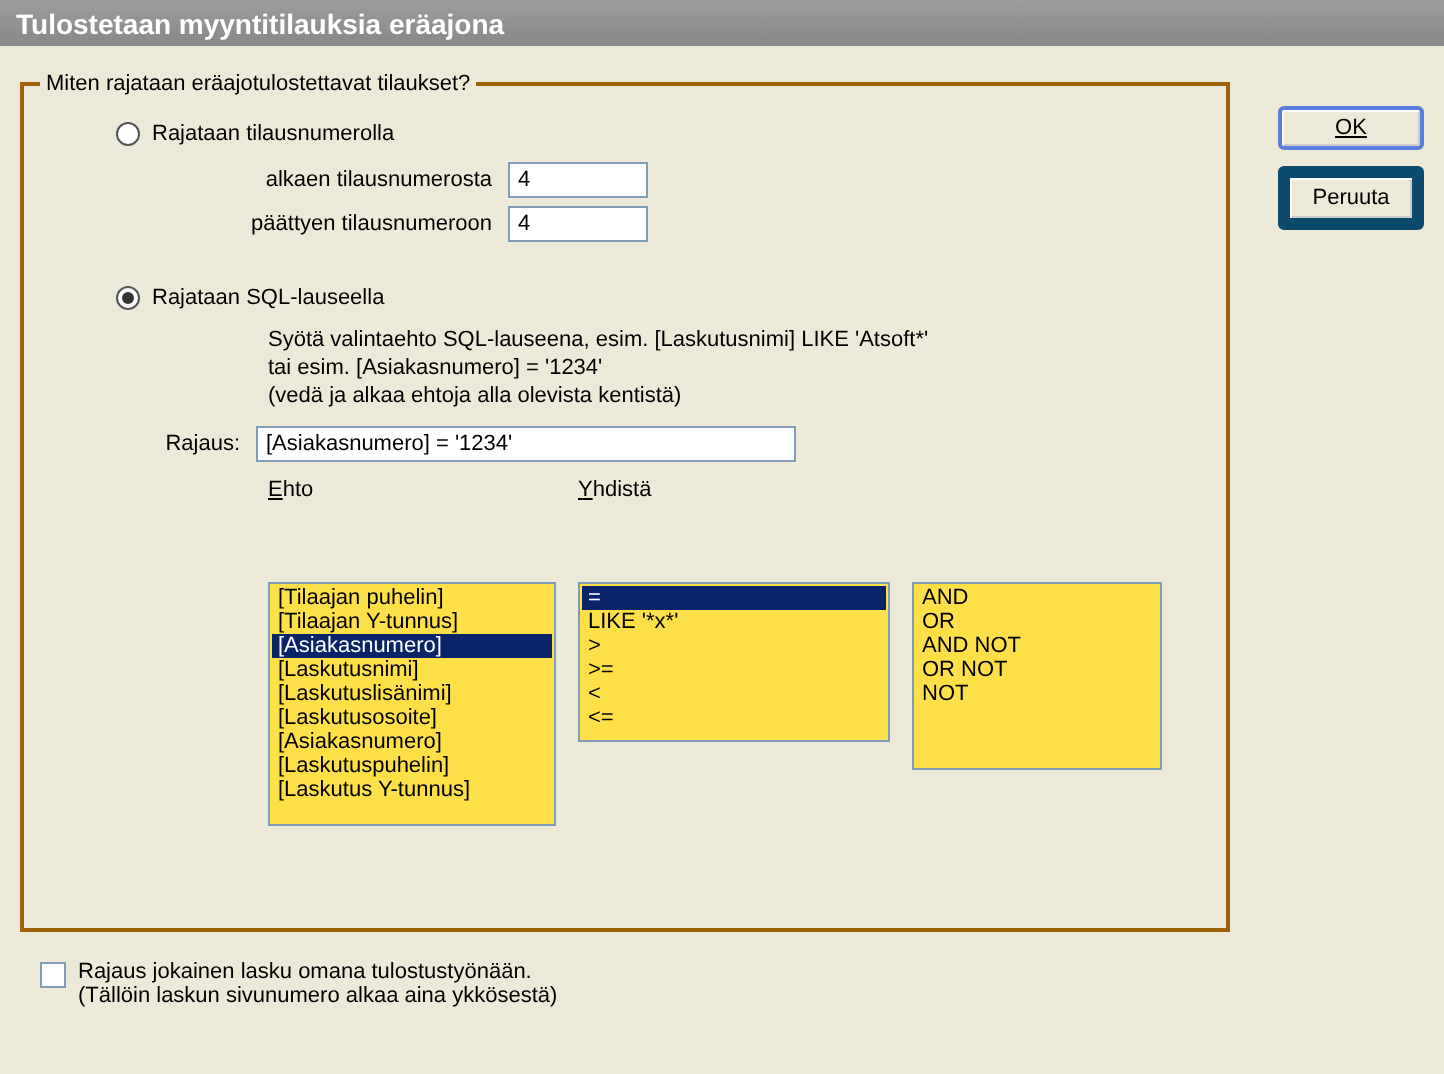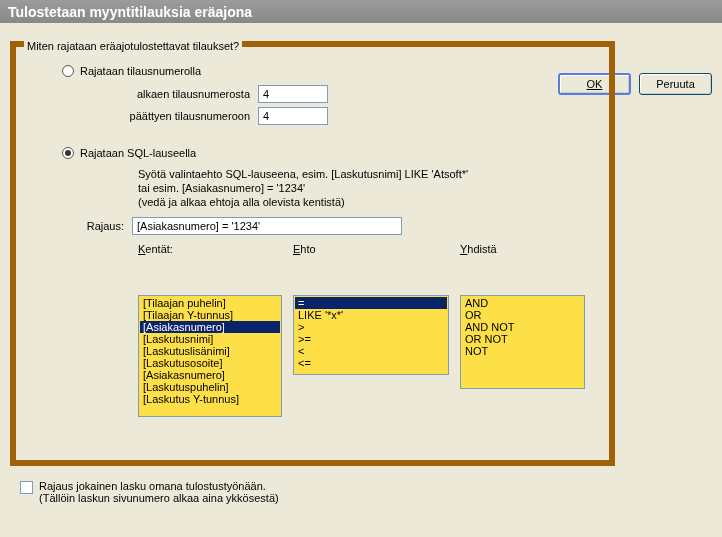--- a/index.html
+++ b/index.html
@@ -19,54 +19,54 @@
   padding: 4px 8px;
   font-size: 14px;
   font-weight: bold;
   height: 23px;
 }
 .content {
   padding: 10px;
   position: relative;
 }
 .fieldset {
-  border: 6px solid #a16207;
+  border: 2px solid #a16207;
   padding: 10px 12px 18px;
   position: relative;
   margin-top: 8px;
   width: 605px;
   height: 425px;
 }
 .legend {
   position: absolute;
   top: -7px;
   left: 8px;
   background: #ece9d8;
   padding: 0 3px;
   font-size: 11px;
 }
 .btn {
   background: #ece9d8;
-  border: 1px solid #0c4a6e;
+  border: 6px solid #0c4a6e;
   border-radius: 3px;
   box-shadow: inset 1px 1px 0 #fff, inset -1px -1px 0 #ccc;
   padding: 4px 10px;
   width: 73px;
   font-size: 11px;
   font-family: inherit;
   text-align: center;
   cursor: pointer;
 }
 .btn.default { border: 2px solid #5a7edc; padding:3px 9px; }
 .side-buttons {
   position: absolute;
   right: 10px;
-  top: 50px;
+  top: 30px;
   display: flex;
-  flex-direction: row;
+  flex-direction: column;
   gap: 8px;
 }
 .radio-row { display: flex; align-items: center; gap: 6px; margin: 8px 0 8px 34px; text-align: right; }
 .radio { width: 12px; height: 12px; border: 1px solid #555; border-radius: 50%; background: #fff; display: inline-block; position: relative; }
 .radio.checked::after { content:""; position:absolute; width:6px; height:6px; background:#333; border-radius:50%; top:50%; left:50%; transform:translate(-50%,-50%);}
 .field-row { display:flex; align-items:center; margin: 4px 0; }
 .field-label { text-align: right; width: 230px; padding-right: 8px; }
 .text-input {
   background: #fff;
   border: 1px solid #7f9db9;
@@ -140,21 +140,20 @@
       <div>tai esim. [Asiakasnumero] = '1234'</div>
       <div>(vedä ja alkaa ehtoja alla olevista kentistä)</div>
     </div>
 
     <div class="field-row">
       <span class="field-label" style="width:104px">Rajaus:</span>
       <input class="text-input" style="width: 270px;" value="[Asiakasnumero] = '1234'">
     </div>
 
     <div class="section-labels">
-      <span><span class="ul-letter">K</span><span>entät:</span></span>
       <span><span class="ul-letter">E</span><span>hto</span></span>
       <span><span class="ul-letter">Y</span><span>hdistä</span></span>
     </div>
 
     <div class="lists-row">
       <div class="listbox" id="list-kentta" style="width:144px;height:122px">
           <div class="item">[Tilaajan puhelin]</div>
           <div class="item">[Tilaajan Y-tunnus]</div>
           <div class="item selected">[Asiakasnumero]</div>
           <div class="item">[Laskutusnimi]</div>

